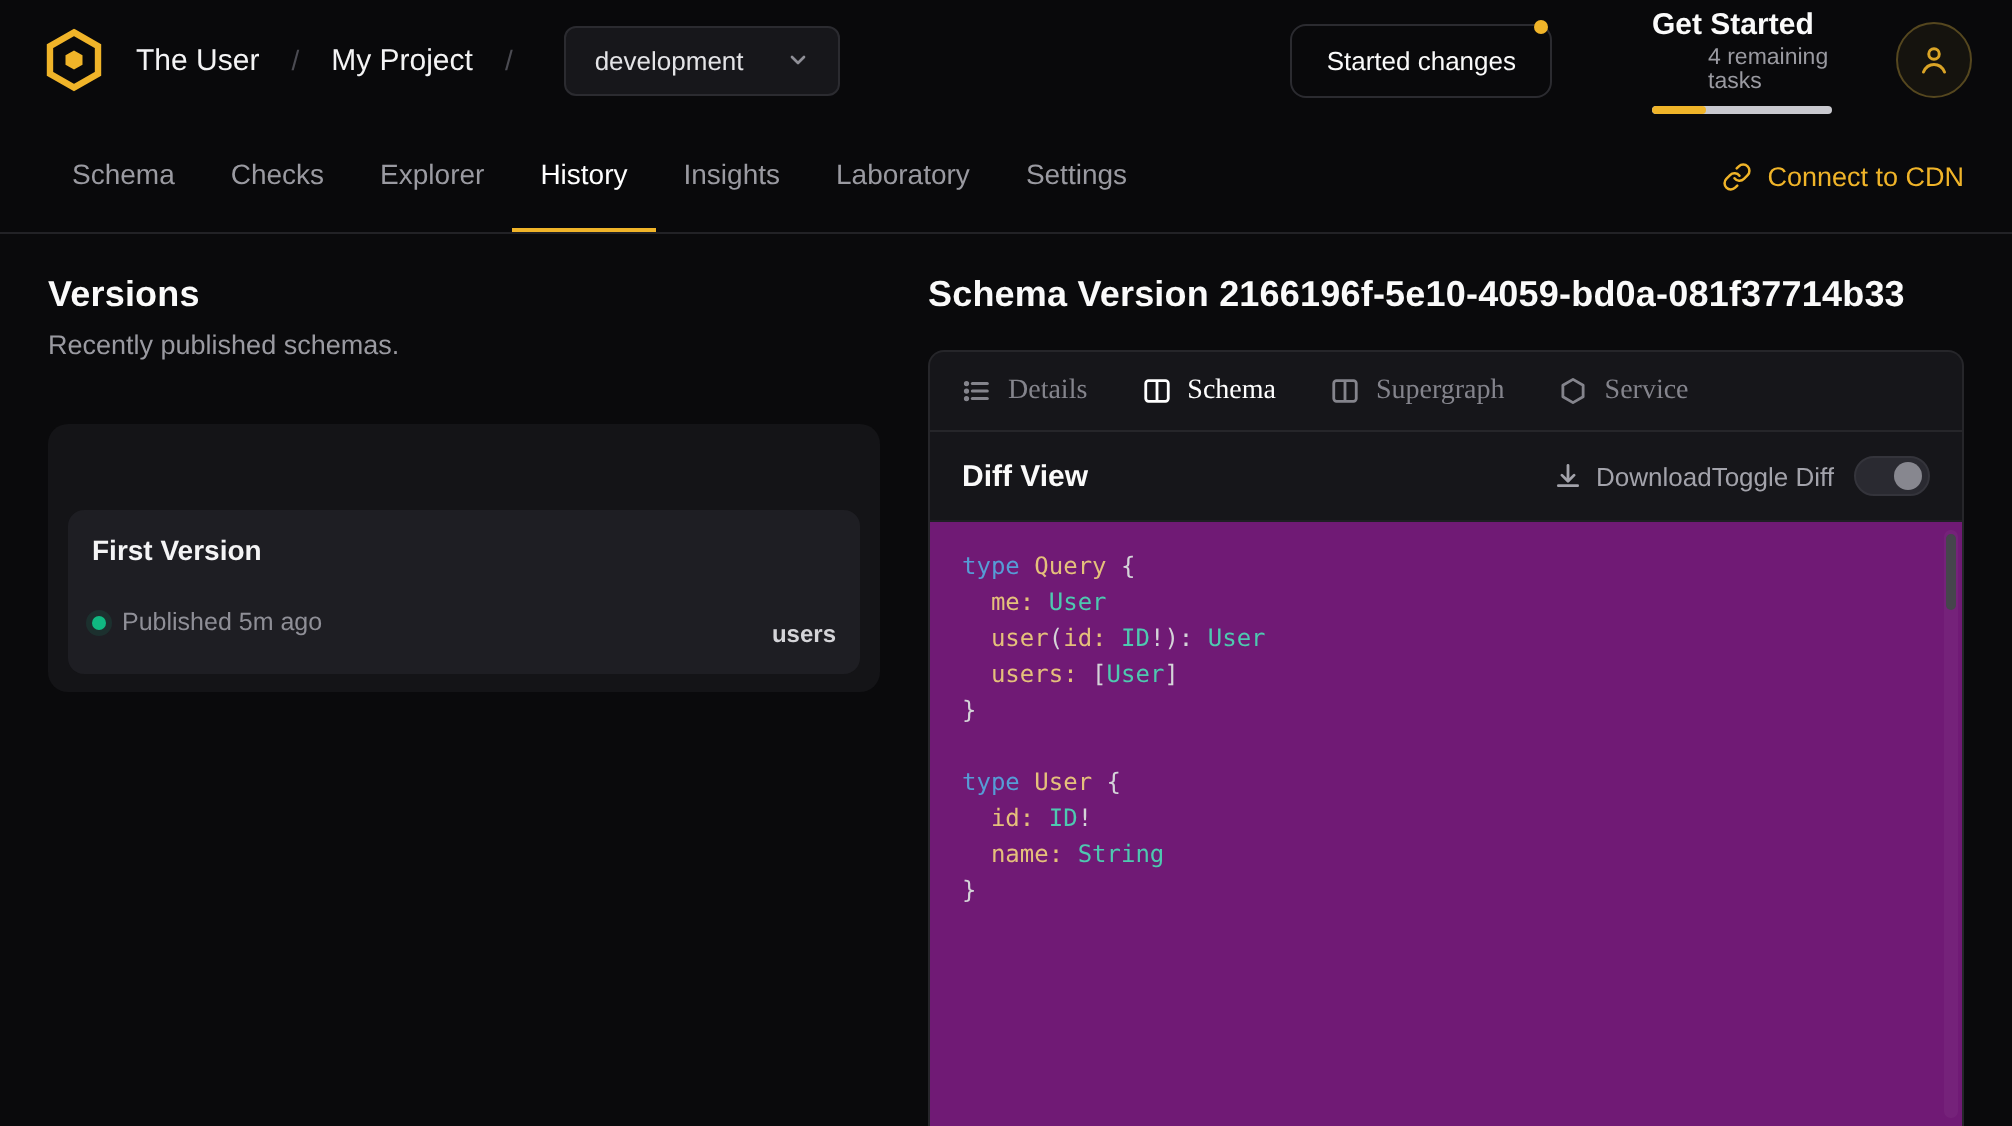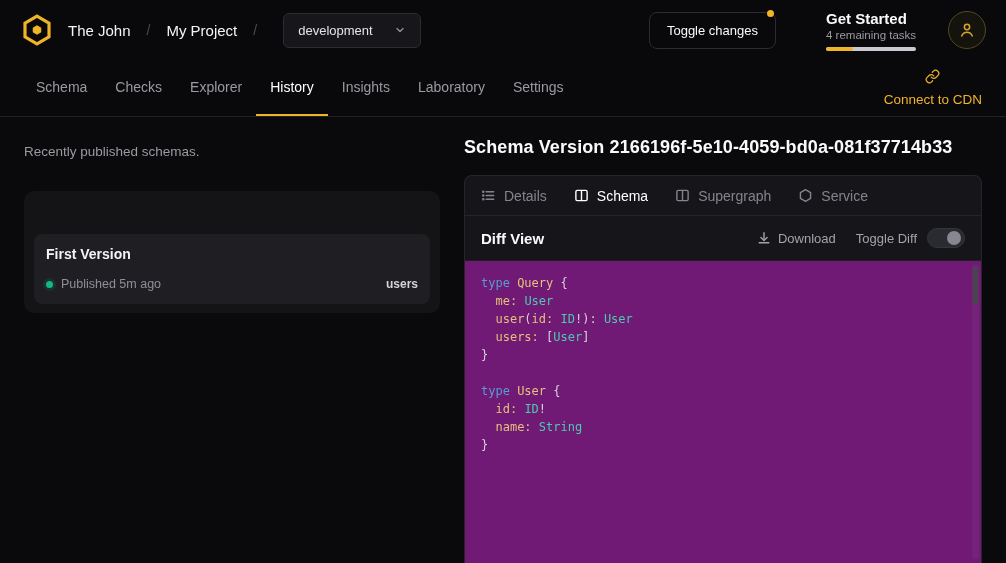--- a/index.html
+++ b/index.html
@@ -14,51 +14,51 @@
   .logo { display:flex; align-items:center; margin-right:2px; }
   .crumb { font-size:15px; color:#f4f4f5; font-weight:500; cursor:pointer; }
   .crumb-sep { color:#4b4b52; font-size:14px; padding:0 4px; }
   .env-select { display:flex; align-items:center; gap:21px; background:#17171b; border:1px solid #2b2b30; border-radius:6px; padding:9px 14px; font-size:13px; color:#e4e4e7; margin-left:10px; cursor:pointer; }
   .env-select svg { color:#8f8f97; }
   .h-right { display:flex; align-items:center; }
   .latest-btn { position:relative; background:transparent; border:1px solid #2b2b30; border-radius:8px; padding:10px 17px; font-size:13px; color:#fafafa; font-family:inherit; cursor:pointer; }
   .latest-dot { position:absolute; top:-3px; right:1px; width:7px; height:7px; border-radius:50%; }
   .get-started { margin-left:50px; width:96px; cursor:pointer; }
   .gs-title { font-size:15px; font-weight:700; color:#fafafa; }
-  .gs-sub { font-size:11.5px; color:#9a9aa1; margin-top:2px; }
+  .gs-sub { font-size:11.5px; color:#9a9aa1; margin-top:2px;margin-left:28px; }
   .gs-bar { margin-top:6px; height:4px; border-radius:2px; background:#c9c9cf; overflow:hidden; width:90px; }
   .gs-fill { height:100%; border-radius:2px; }
   .avatar { margin-left:26px; width:38px; height:38px; border-radius:50%; background:#15130e; border:1px solid #55471f; display:flex; align-items:center; justify-content:center; cursor:pointer; }
   
   .navrow { height:57px; display:flex; align-items:stretch; justify-content:space-between; padding:0 24px 0 22px; border-bottom:1px solid #222226; background:#09090b; }
   .tabs { display:flex; }
   .tab { display:flex; align-items:center; padding:0 14px; font-size:14px; color:#9a9aa1; border-bottom:2px solid transparent; cursor:pointer; }
   .tab.active { color:#fff; font-weight:500; }
-  .cdn-link { display:flex; align-items:center; gap:8px; font-size:13.5px; font-weight:500; cursor:pointer; align-self:center;flex-direction:column; }
+  .cdn-link { display:flex; align-items:center; gap:8px; font-size:13.5px; font-weight:500; cursor:pointer; align-self:center; }
   
   .main { display:flex; gap:24px; padding:0 24px; height:446px; overflow:hidden; }
   .col-left { width:416px; flex-shrink:0; padding-top:20px; }
   .col-right { flex:1; padding-top:20px; display:flex; flex-direction:column; min-width:0; }
   .sec-title { font-size:18px; font-weight:700; color:#fafafa; letter-spacing:.1px; }
   .sec-sub { font-size:13.5px; color:#9a9aa1; margin-top:7px; }
   .ver-card { margin-top:32px; background:#141417; border-radius:10px; padding:43px 10px 9px 10px; }
   .ver-item { background:#1e1e23; border-radius:8px; padding:12px 12px 13px 12px; cursor:pointer; }
   .ver-name { font-size:14px; font-weight:600; color:#f4f4f5; }
   .ver-author { font-size:12.5px; color:#8f8f97; margin-top:4px; }
   .ver-meta { display:flex; align-items:center; gap:8px; margin-top:15px; font-size:12.5px; color:#8f8f97; }
   .pub-dot { width:7px; height:7px; border-radius:50%; box-shadow:0 0 0 3px rgba(16,185,129,.12); }
-  .ver-service { margin-left:auto; font-size:12px; font-weight:700; color:#d4d4d8; }
+  .ver-service { margin-left:auto; font-size:12px; font-weight:700; color:#d4d4d8;margin-top:12px; }
   
   .panel { margin-top:17px; flex:1; background:#16161a; border:1px solid #26262a; border-bottom:none; border-radius:8px 8px 0 0; display:flex; flex-direction:column; overflow:hidden; }
   .ptabs { display:flex; align-items:center; gap:27px; height:40px; padding:0 16px; border-bottom:1px solid #26262a; flex-shrink:0; }
-  .ptab { display:flex; align-items:center; gap:8px; font-size:14px; color:#84848c; cursor:pointer; }
+  .ptab { display:flex; align-items:center; gap:8px; font-size:14px; color:#84848c; cursor:pointer;font-family:Liberation Serif, serif; }
   .ptab.active { color:#fff; font-weight:500; }
   .diffbar { display:flex; align-items:center; height:45px; padding:0 16px; flex-shrink:0; border-bottom:1px solid #1f1f24; }
   .diff-title { font-size:15px; font-weight:700; color:#fafafa;text-align:center; }
-  .diff-actions { margin-left:auto; display:flex; align-items:center; gap:20px; }
+  .diff-actions { margin-left:auto; display:flex; align-items:center; }
   .dl-btn { display:flex; align-items:center; gap:7px; font-size:13px; color:#a3a3ab; background:none; border:none; font-family:inherit; cursor:pointer; }
   .toggle-wrap { display:flex; align-items:center; gap:10px; }
   .toggle-label { font-size:13px; color:#a3a3ab; }
   .switch { width:38px; height:20px; border-radius:999px; background:#2a2a31; position:relative; cursor:pointer; border:1px solid #34343b; }
   .knob { position:absolute; top:2px; right:3px; width:14px; height:14px; border-radius:50%; background:#87878f; }
   
   .code-area { flex:1; background:#701a75; position:relative; padding:13px 22px 13px 16px; overflow:hidden; }
   .code-line { font-family:"DejaVu Sans Mono", monospace; font-size:12px; line-height:18px; white-space:pre; color:#d4d4d8; min-height:18px; }
   .tok-kw { color:#569cd6; }
   .tok-def { color:#e5c07b; }
@@ -71,34 +71,34 @@
 <body>
 
 <header class="header">
   <div class="h-left">
     <span class="logo">
       <svg width="34" height="34" viewBox="0 0 32 32">
         <polygon points="16,3 27.3,9.5 27.3,22.5 16,29 4.7,22.5 4.7,9.5" fill="none" stroke="#f0b429" stroke-width="3"></polygon>
         <polygon points="16,11.5 20,13.8 20,18.2 16,20.5 12,18.2 12,13.8" fill="#f0b429"></polygon>
       </svg>
     </span>
-    <span class="crumb">The John</span>
+    <span class="crumb">The User</span>
     <span class="crumb-sep">/</span>
     <span class="crumb">My Project</span>
     <span class="crumb-sep">/</span>
     <div class="env-select">
       <span>development</span>
       <svg width="12" height="12" viewBox="0 0 16 16" fill="none" stroke="currentColor" stroke-width="1.8" stroke-linecap="round" stroke-linejoin="round">
           <path d="M4 6l4 4 4-4"></path>
         </svg>
     </div>
   </div>
   <div class="h-right">
     <button class="latest-btn">
-      <span>Toggle changes</span>
+      <span>Started changes</span>
       <span class="latest-dot" style="background:#f0b429;"></span>
     </button>
     <div class="get-started">
       <div class="gs-title">Get Started</div>
       <div class="gs-sub">4 remaining tasks</div>
       <div class="gs-bar">
         <div class="gs-fill" style="background: rgb(240, 180, 41); width: 30%;"></div>
       </div>
     </div>
     <div class="avatar">
@@ -125,20 +125,21 @@
       <path d="M10 13a5 5 0 007.54.54l3-3a5 5 0 00-7.07-7.07l-1.72 1.71"></path>
       <path d="M14 11a5 5 0 00-7.54-.54l-3 3a5 5 0 007.07 7.07l1.71-1.71"></path>
     </svg>
     <span>Connect to CDN</span>
   </div>
 </nav>
 
 <main class="main">
 
   <section class="col-left">
+    <h2 class="sec-title">Versions</h2>
     <p class="sec-sub">Recently published schemas.</p>
     <div class="ver-card">
       <div class="ver-item">
         <div class="ver-name">First Version</div>
         <div class="ver-meta">
           <span class="pub-dot" style="background:#10b981;"></span>
           <span>Published 5m ago</span>
           <span class="ver-service">users</span>
         </div>
       </div>

